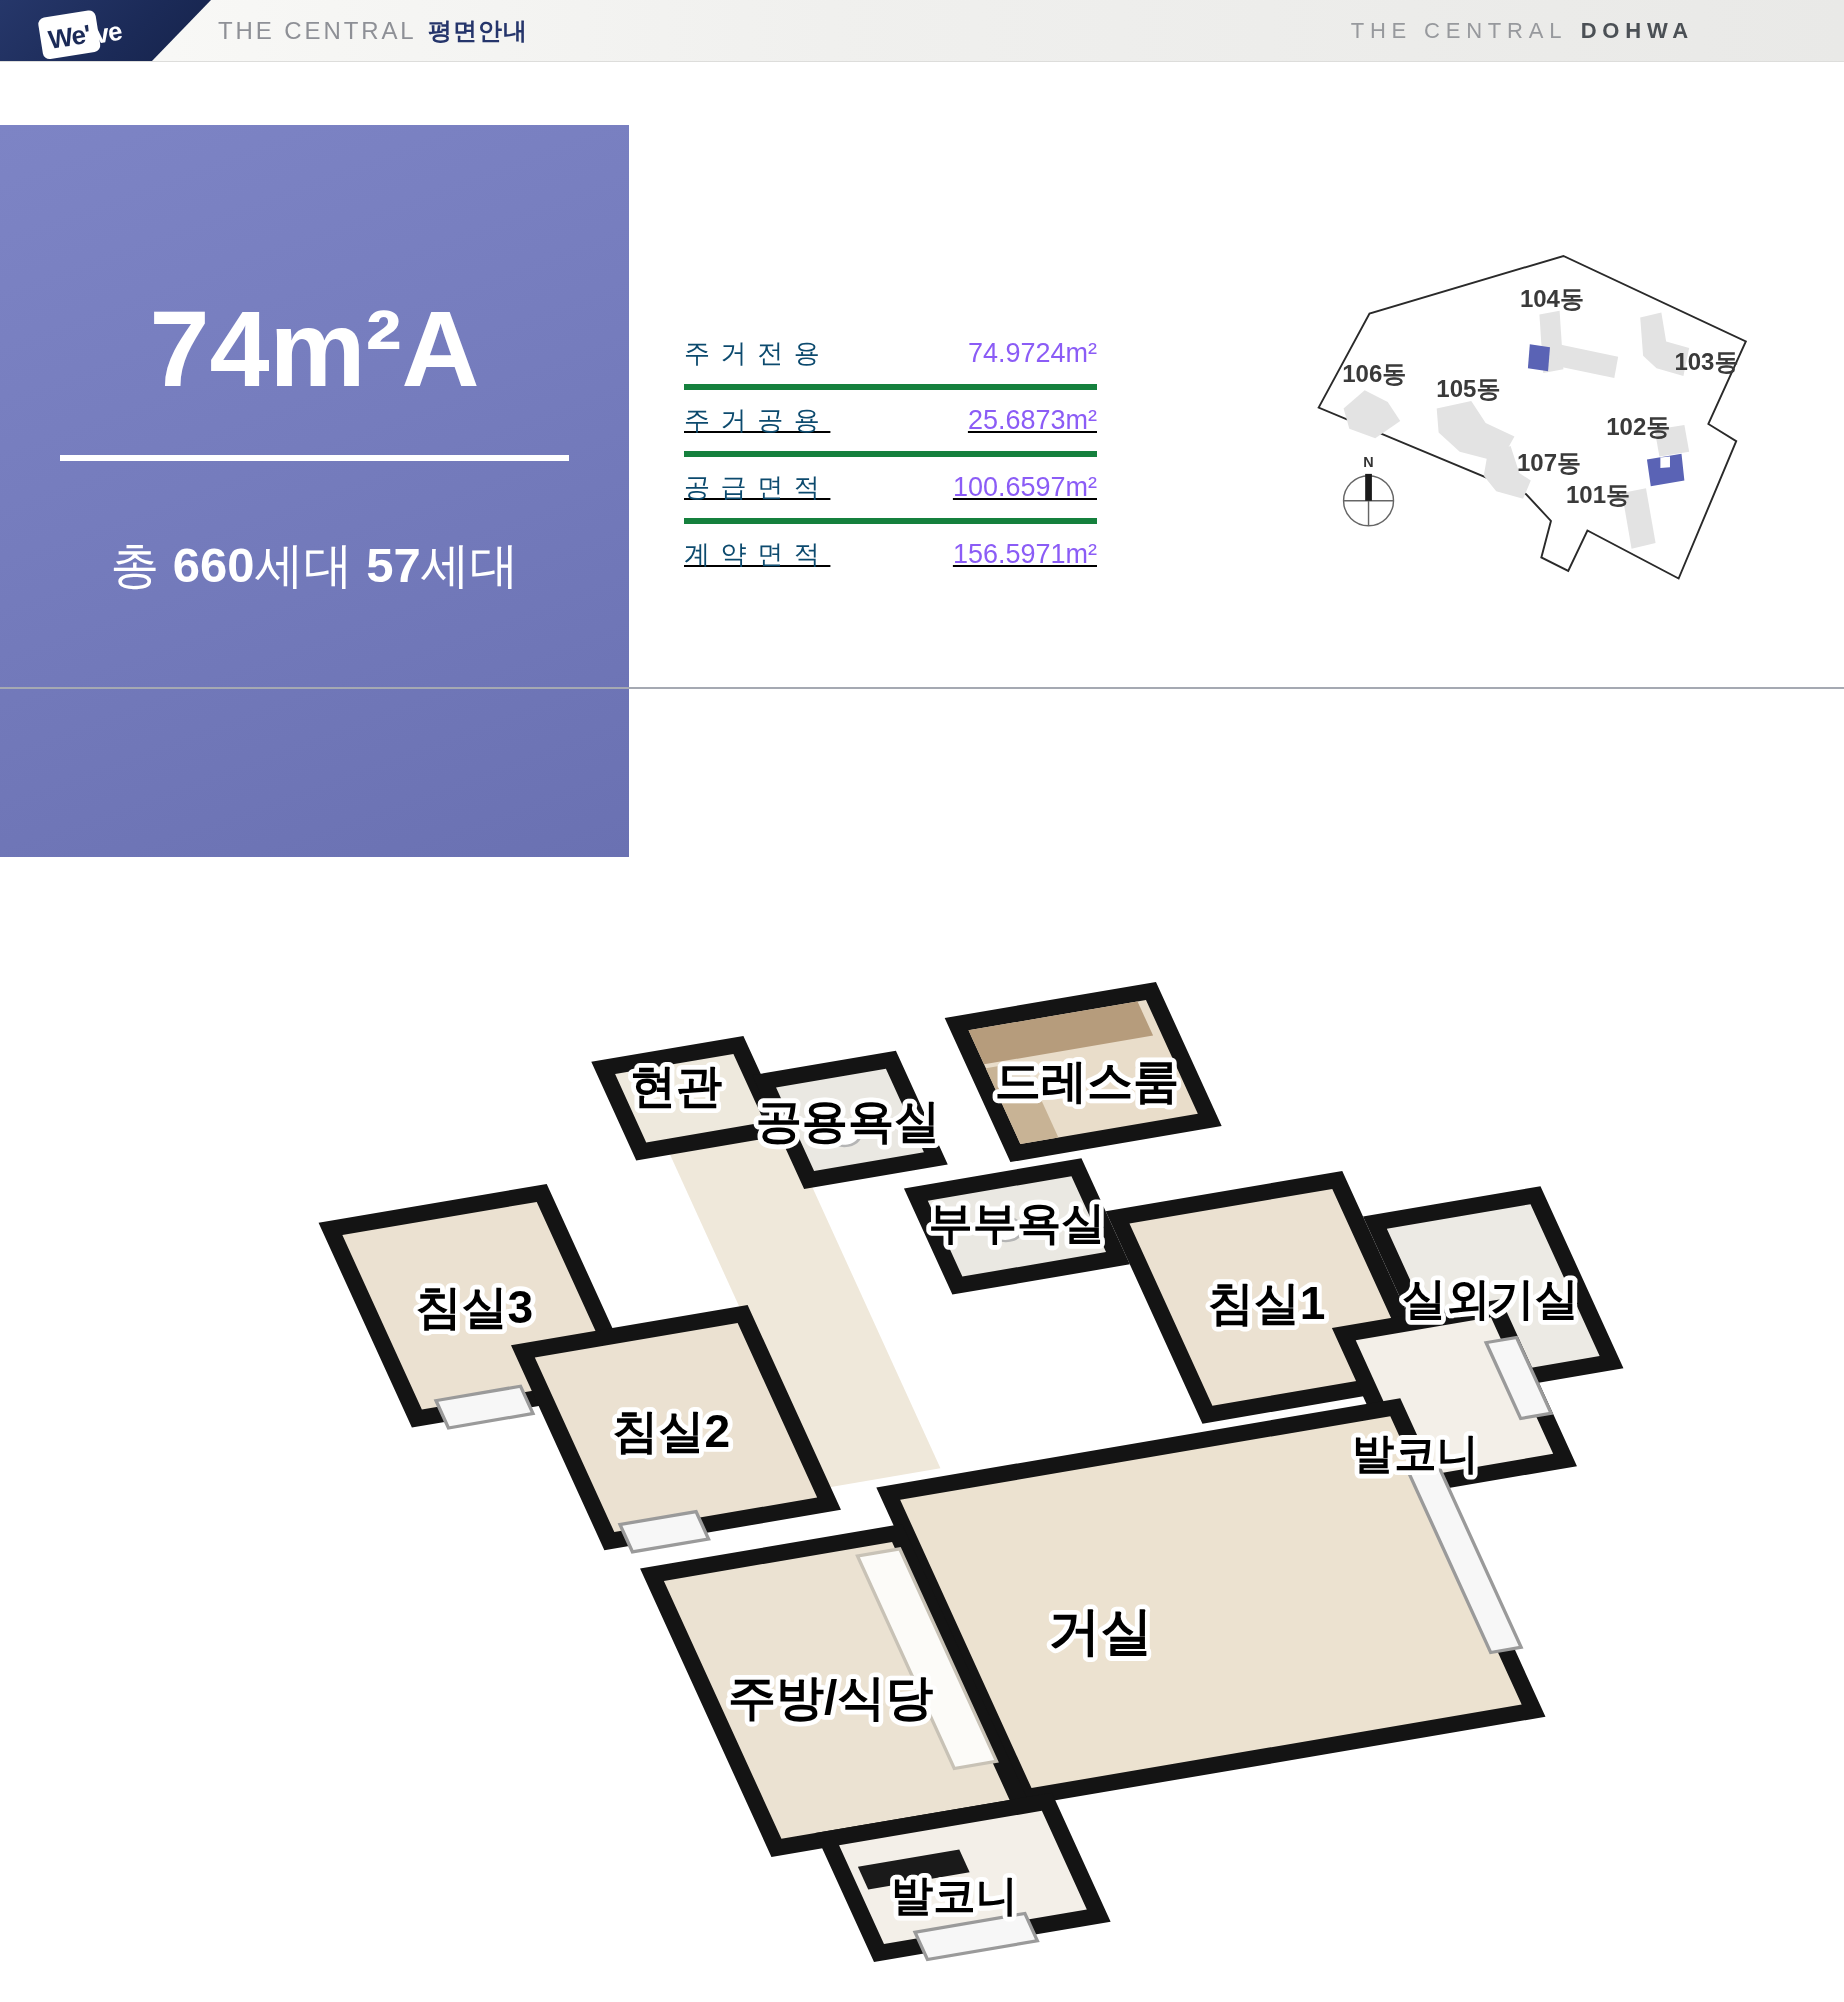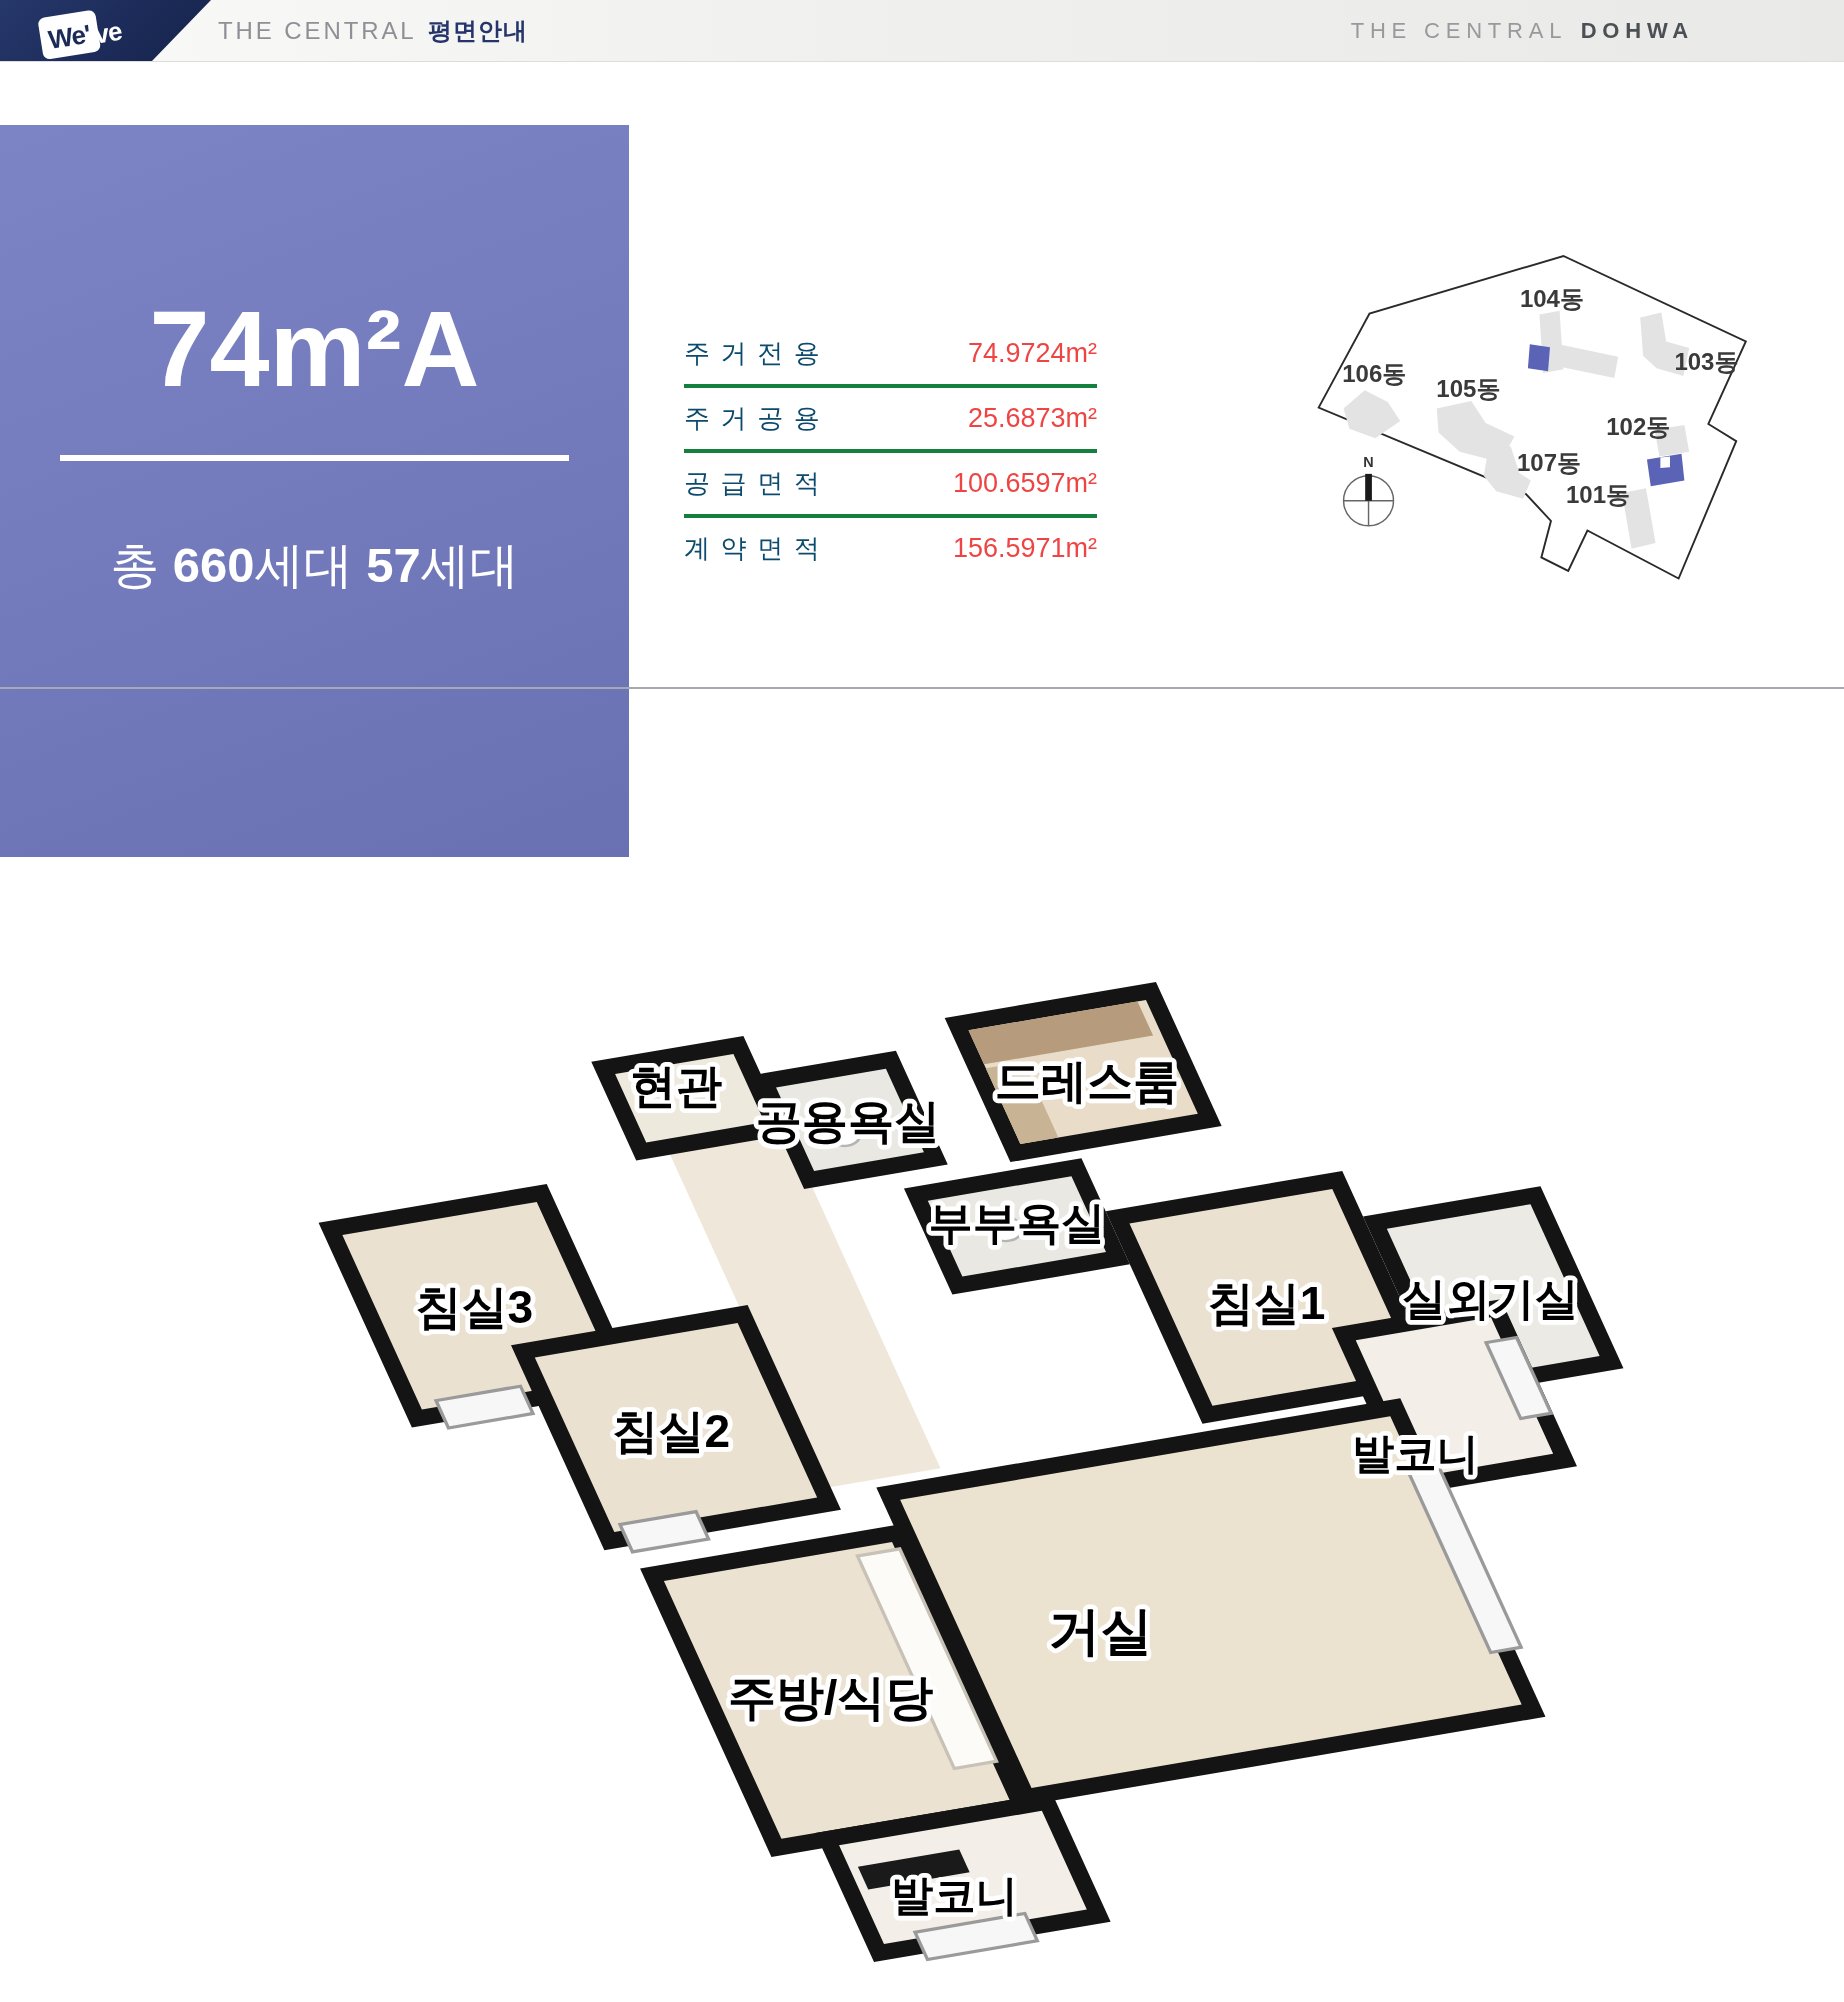--- a/index.html
+++ b/index.html
@@ -28,24 +28,24 @@
   .unit-type{position:absolute;left:0;top:161px;width:629px;text-align:center;
           color:#fff;font-size:108px;font-weight:800;letter-spacing:0px;}
   .unit-divider{position:absolute;left:60px;top:330px;width:509px;height:5.8px;background:#ffffff;}
   .unit-counts{position:absolute;left:0;top:408px;width:629px;text-align:center;color:#fff;font-size:49px;}
   .unit-counts b{font-weight:800;}
   
   .hairline{position:absolute;left:0;top:687px;width:1845px;height:1.9px;background:#a5a9b2;}
   
   .area-table{position:absolute;left:684px;top:323px;width:413px;}
   .area-row{height:61px;display:flex;align-items:center;justify-content:space-between;}
-  .area-row + .area-row{border-top:4px solid #15803d;}
+  .area-row + .area-row{border-top:6px solid #15803d;text-decoration:underline;}
   .area-label{font-size:26px;color:#0c4a6e;letter-spacing:10.6px;white-space:nowrap;}
   .area-label.tight{letter-spacing:1px;}
-  .area-value{font-size:27px;color:#ef4444;font-weight:500;white-space:nowrap;}
+  .area-value{font-size:27px;color:#8b5cf6;font-weight:500;white-space:nowrap;}
   
   .map-label{font-size:25px;font-weight:bold;fill:#3a3a3a;}
   .fp-label{font-weight:bold;fill:#000;stroke:#ffffff;stroke-width:10px;paint-order:stroke;stroke-linejoin:round;}
   .compass-n{font-size:15px;font-weight:bold;fill:#333;}
 </style>
 </head>
 <body>
 
 <div class="page">
 

